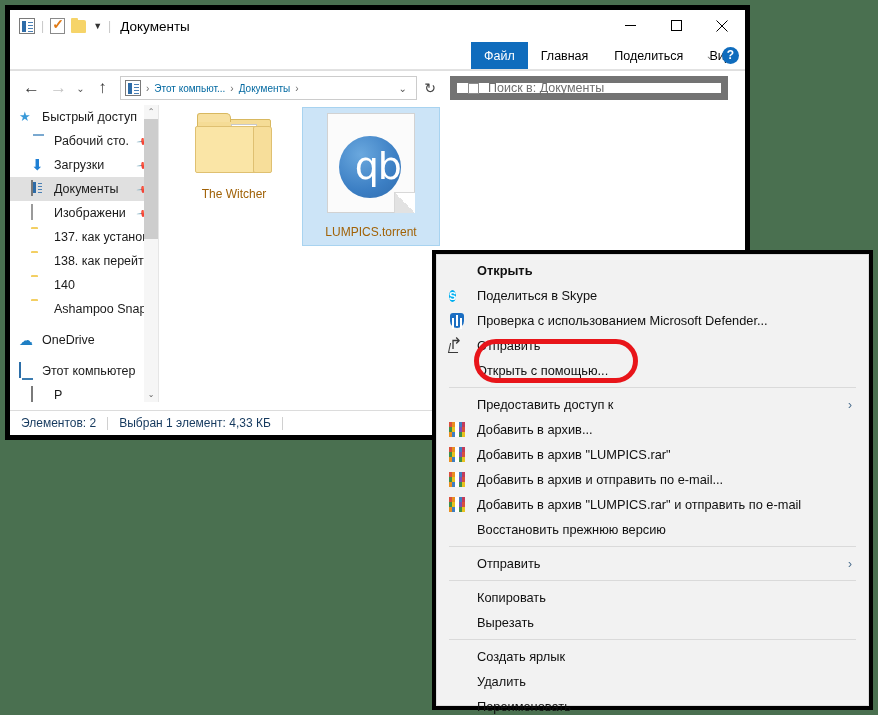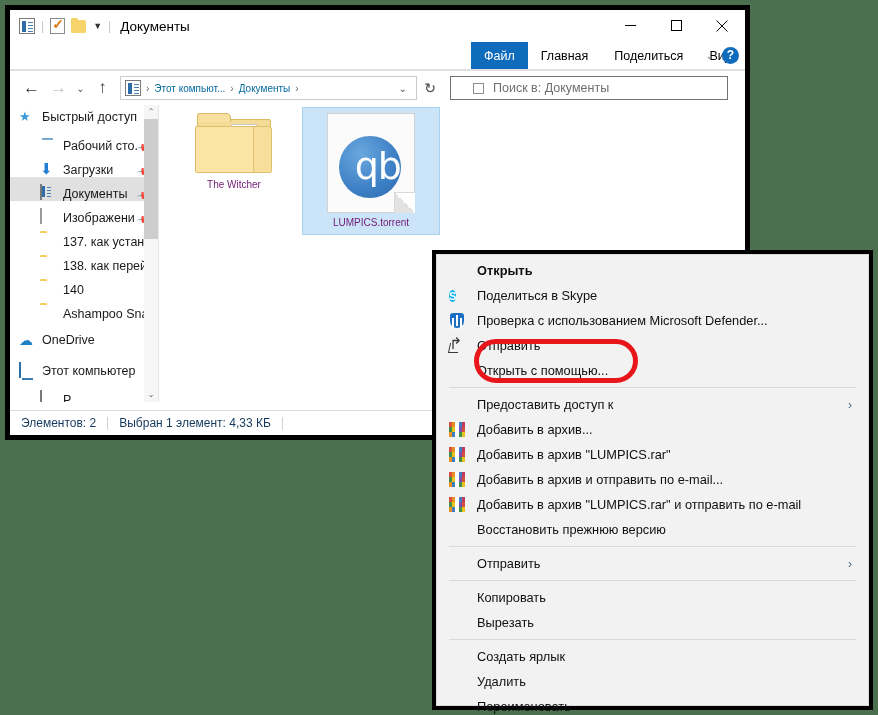--- a/index.html
+++ b/index.html
@@ -99,38 +99,38 @@
   .addrbox {
     flex: 0 0 auto; width: 297px; height: 24px; border: 1px solid #cccccc;
     background: #fff; display: flex; align-items: center; padding: 0 4px;
     box-sizing: border-box; margin-left: 4px;
   }
   .crumb { font-size: 10px; color: #0369a1; padding: 0 3px; }
   .crumb-sep { font-size: 10px; color: #6b6b6b; padding: 0 2px; }
   .addr-caret { margin-left: auto; font-size: 10px; color: #555; padding-right: 5px; }
   .refresh { width: 26px; height: 24px; display: flex; align-items: center; justify-content: center; font-size: 14px; color: #444; }
   .searchbox {
-    flex: 0 0 auto; width: 278px; height: 24px; border: 1px solid #737373;
+    flex: 0 0 auto; width: 278px; height: 24px; border: 7px solid #737373;
     background: #fff; display: flex; align-items: center; gap: 9px;
-    padding: 0 22px; box-sizing: border-box; margin-left: 7px;
+    padding: 0 11px; box-sizing: border-box; margin-left: 7px;
   }
   .search-ico { width: 9px; height: 9px; border: 1px solid #8c8c8c; }
   .search-ph { font-size: 12.5px; color: #6f6f6f; }
 
   
   .body { display: flex; height: 297px; }
   .sidebar {
     width: 148px; background: #fff; position: relative;
     overflow: hidden; font-size: 12.5px; color: #1a1a1a;
   }
   .sb-item {
     height: 24px; display: flex; align-items: center; gap: 7px;
     padding-left: 9px; white-space: nowrap; position: relative;
   }
-  .sb-item.indent { padding-left: 30px; align-items: flex-end; }
+  .sb-item.indent { padding-left: 21px; }
   .sb-item.sel { background: #e0e0e0; }
   .pin { position: absolute; right: 8px; color: #8a8a8a; font-size: 10px; transform: rotate(40deg); }
   .sbi { width: 16px; height: 16px; flex: 0 0 16px; position: relative; }
 
   .i-star { color: #3a9ad9; font-size: 13px; line-height: 16px; }
   .i-desktop { width: 15px; height: 12px; background: #2f86d4; border-radius: 1px; margin-top: 2px; position: relative; }
   .i-desktop::after { content: ""; position: absolute; left: 2px; bottom: -3px; width: 11px; height: 2px; background: #7aa9d0; }
   .i-down { color: #1e7fd4; font-size: 15px; line-height: 16px; }
   .i-docs { width: 13px; height: 15px; border: 1px solid #7a7a7a; background: #fff; box-sizing: border-box; position: relative; }
   .i-docs::before { content:""; position:absolute; left:1px; top:1px; width:3px; height:11px; background:#2e6ca8; }
@@ -149,21 +149,21 @@
     background: #f6f6f6; display: flex; flex-direction: column; align-items: center;
   }
   .sb-arrow { font-size: 8px; color: #606060; height: 14px; line-height: 14px; }
   .sb-track { flex: 1; width: 100%; position: relative; }
   .sb-thumb { position: absolute; top: 0; left: 0; width: 100%; height: 120px; background: #cdcdcd; }
 
   .content { flex: 1; background: #fff; position: relative; border-left: 1px solid #e6e6e6; }
   .file-item {
     position: absolute; width: 110px; text-align: center;
   }
-  .file-label { font-size: 10px; color: #701a75; margin-top: 4px; }
+  .file-label { font-size: 12px; color: #a16207; margin-top: 12px; }
   .file-item.selected { background: #cce4f7; border: 1px solid #a8d3f0; box-sizing: border-box; }
 
   
   .big-folder { width: 78px; height: 62px; margin: 0 auto; position: relative; }
   .bf-back { position: absolute; left: 2px; top: 6px; width: 74px; height: 54px; background: #f5dc96; border: 1px solid #d8b860; border-radius: 2px; box-sizing: border-box; }
   .bf-tab { position: absolute; left: 2px; top: 0px; width: 34px; height: 9px; background: #f7e0a0; border: 1px solid #d8b860; border-bottom: none; border-radius: 3px 5px 0 0; box-sizing: border-box; }
   .bf-paper { position: absolute; left: 36px; top: 11px; width: 26px; height: 46px; background: #fff; border: 1px solid #c9c9c9; box-sizing: border-box; overflow: hidden; }
   .bf-paper i { display: block; height: 1px; background: #9fc0d8; margin: 3px 3px 0 3px; }
   .bf-paper .img { height: 13px; background: linear-gradient(to bottom, #7fb3dd 45%, #5f9e52 45%); margin: 3px 3px 0 3px; }
   .bf-front { position: absolute; left: 0px; top: 13px; width: 70px; height: 47px; background: #fae5a6; border: 1px solid #dfc071; border-radius: 2px 6px 2px 2px; box-sizing: border-box; }

